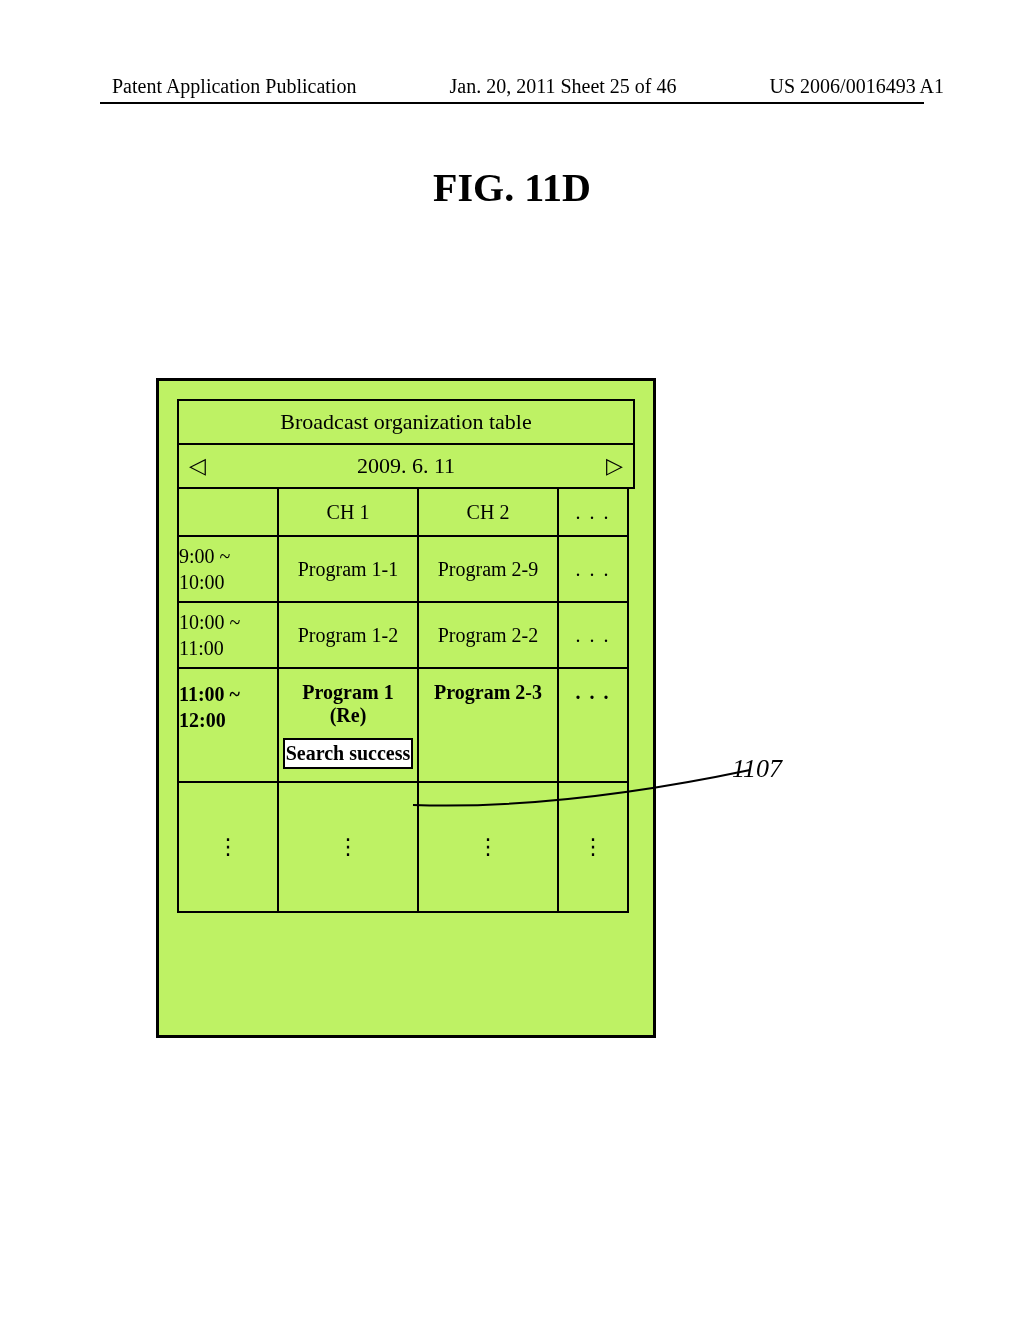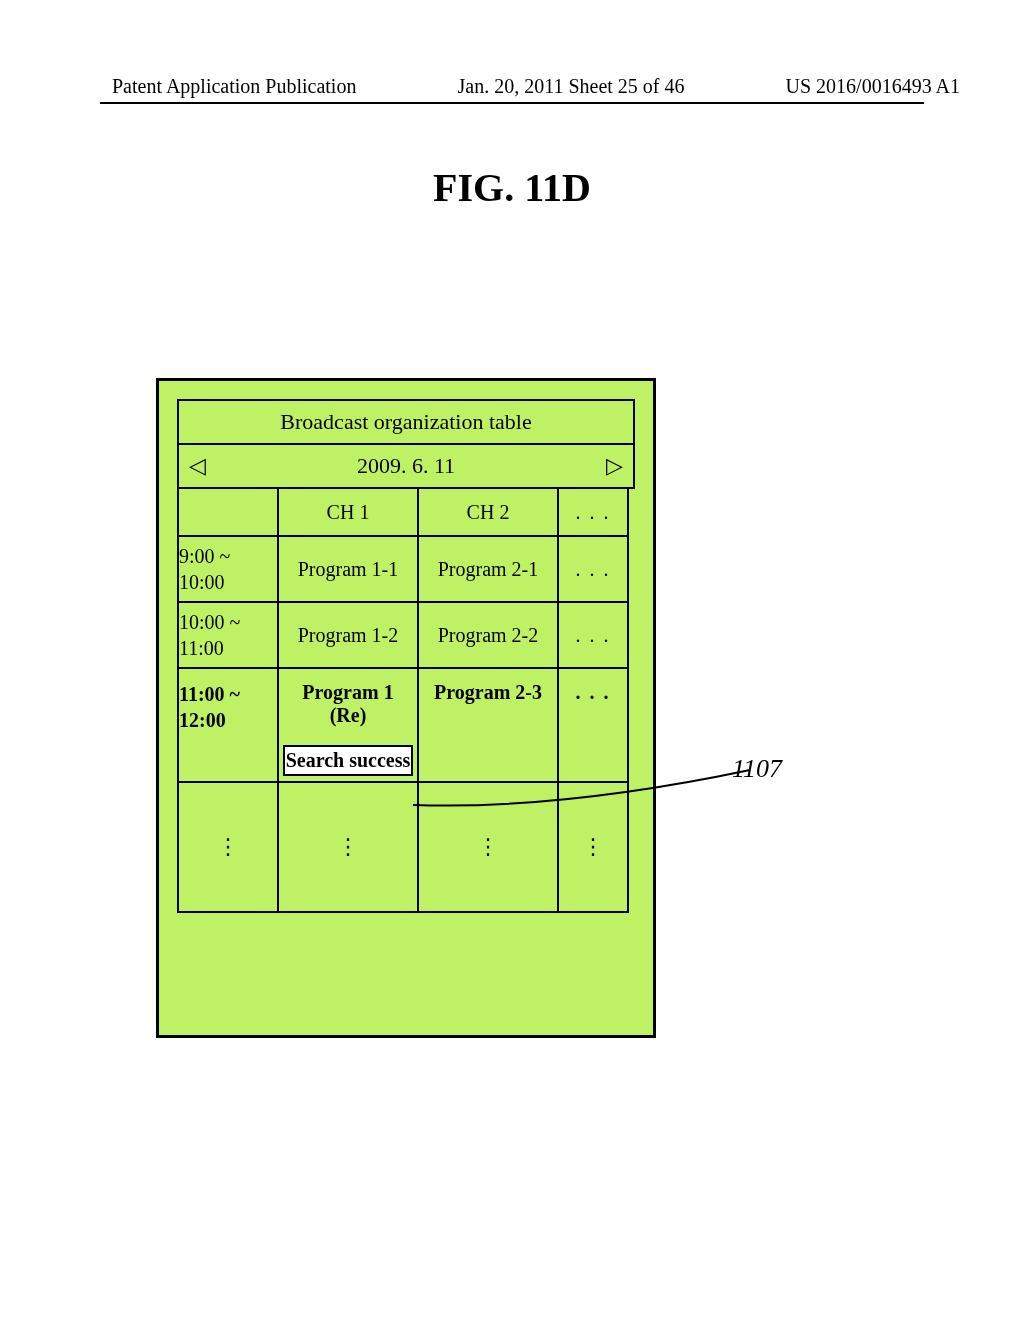--- a/index.html
+++ b/index.html
@@ -6,21 +6,21 @@
   body {
     margin: 0;
     width: 1024px;
     height: 1320px;
     background: #fff;
     font-family: "Times New Roman", Times, serif;
     color: #000;
     position: relative;
   }
   .page-header {
-    padding: 75px 64px 0 112px;
+    padding: 75px 80px 0 112px;
     display: flex;
     justify-content: space-between;
     font-size: 20px;
   }
   .hr {
     border: none;
     border-top: 2px solid #000;
     margin: 4px 100px 0 100px;
   }
   .fig-title {
@@ -89,21 +89,21 @@
     line-height: 1.3;
   }
   .header-cell { min-height: 48px; }
   .tall { min-height: 114px; font-weight: bold; }
   .dot3 { letter-spacing: 2px; }
   .search-badge {
     border: 2px solid #000;
     padding: 2px 0;
     font-size: 20px;
     position: absolute;
-    bottom: 5px;
+    bottom: 12px;
     left: 4px;
     right: 4px;
     background: #fff;
   }
   .vdots {
     display: inline-block;
     line-height: 0.7;
     font-size: 22px;
   }
   .ref-line {
@@ -119,21 +119,21 @@
     font-size: 26px;
     font-style: italic;
   }
 </style>
 </head>
 <body>
 
 <div class="page-header">
   <span>Patent Application Publication</span>
   <span>Jan. 20, 2011  Sheet 25 of 46</span>
-  <span>US 2016/0016493 A1</span>
+  <span>US 2006/0016493 A1</span>
 </div>
 <hr class="hr">
 
 <div class="fig-title">FIG. 11D</div>
 
 <div class="device-frame">
   <div class="inner">
     <div class="table-title">Broadcast organization table</div>
     <div class="date-row">
       <span class="arrow-left">◁</span>
@@ -146,21 +146,21 @@
       <div class="cell header-cell"></div>
       <div class="cell header-cell">CH 1</div>
       <div class="cell header-cell">CH 2</div>
       <div class="cell header-cell">
           <span class="dot3">. . .</span>
         </div>
 
       <div class="cell time-cell" style="white-space:pre-line">9:00 ~
 10:00</div>
       <div class="cell">Program 1-1</div>
-      <div class="cell">Program 2-1</div>
+      <div class="cell">Program 2-9</div>
       <div class="cell">
           <span class="dot3">. . .</span>
         </div>
 
       <div class="cell time-cell" style="white-space:pre-line">10:00 ~
 11:00</div>
       <div class="cell">Program 1-2</div>
       <div class="cell">Program 2-2</div>
       <div class="cell">
           <span class="dot3">. . .</span>

